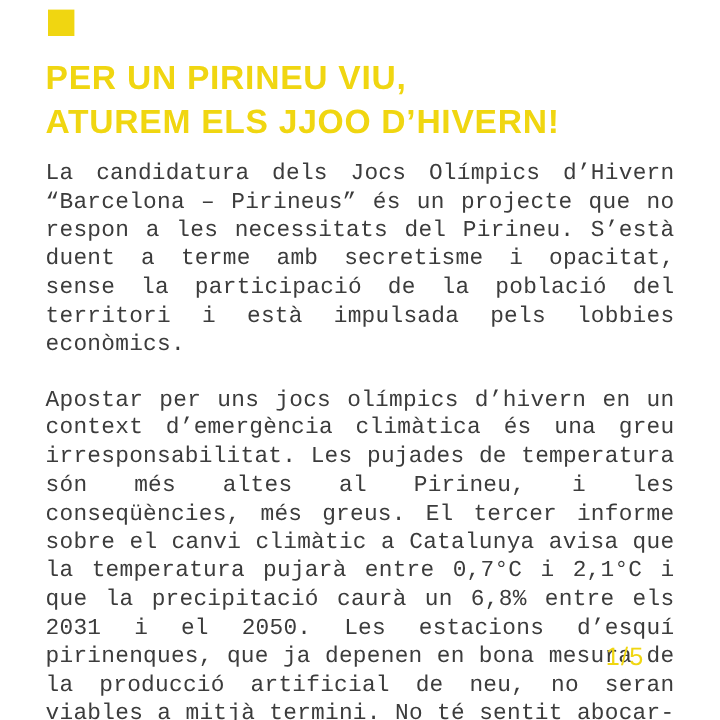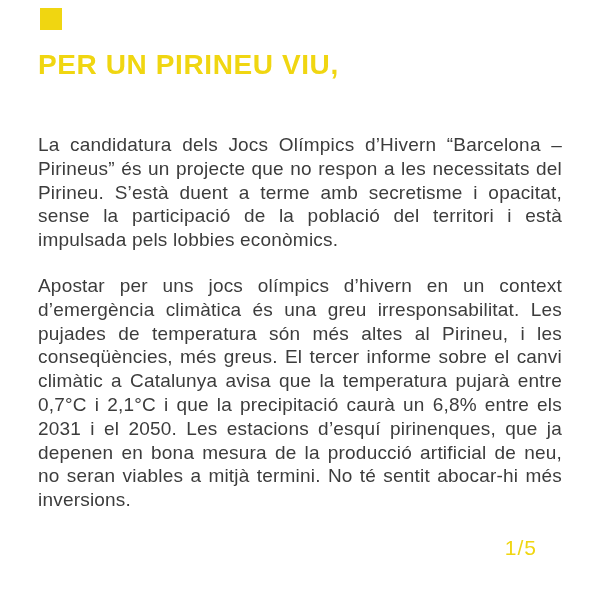--- a/index.html
+++ b/index.html
@@ -43,20 +43,21 @@
     top: 133px;
     width: 524px;
     color: #3C3C3C;
     font-size: 19px;
     line-height: 23.8px;
     letter-spacing: 0.2px;
     text-align: justify;
   }
   .body-copy p {
     margin: 0 0 22px 0;
+    font-family: Liberation Mono, monospace;
   }
   .body-copy p:last-child { margin-bottom: 16px; }
   .page-indicator {
     position: absolute;
     right: 43px;
     top: 536px;
     color: var(--accent, #F0D611);
     font-size: 21px;
     font-weight: 400;
     letter-spacing: 1px;
@@ -64,20 +65,21 @@
 </style>
 </head>
 <body>
 
 <div class="canvas">
 
   <div class="brand-mark"></div>
 
   <h1 class="headline">
     <span>PER UN PIRINEU VIU,</span>
+    <span>ATUREM ELS JJOO D’HIVERN!</span>
   </h1>
 
   <div class="body-copy">
     <p>La candidatura dels Jocs Olímpics d’Hivern “Barcelona – Pirineus” és un projecte que no respon a les necessitats del Pirineu. S’està duent a terme amb secretisme i opacitat, sense la participació de la població del territori i està impulsada pels lobbies econòmics.</p>
     <p>Apostar per uns jocs olímpics d’hivern en un context d’emergència climàtica és una greu irresponsabilitat. Les pujades de temperatura són més altes al Pirineu, i les conseqüències, més greus. El tercer informe sobre el canvi climàtic a Catalunya avisa que la temperatura pujarà entre 0,7°C i 2,1°C i que la precipitació caurà un 6,8% entre els 2031 i el 2050. Les estacions d’esquí pirinenques, que ja depenen en bona mesura de la producció artificial de neu, no seran viables a mitjà termini. No té sentit abocar-hi més inversions.</p>
   </div>
 
   <div class="page-indicator">1/5</div>
 
 </div>

